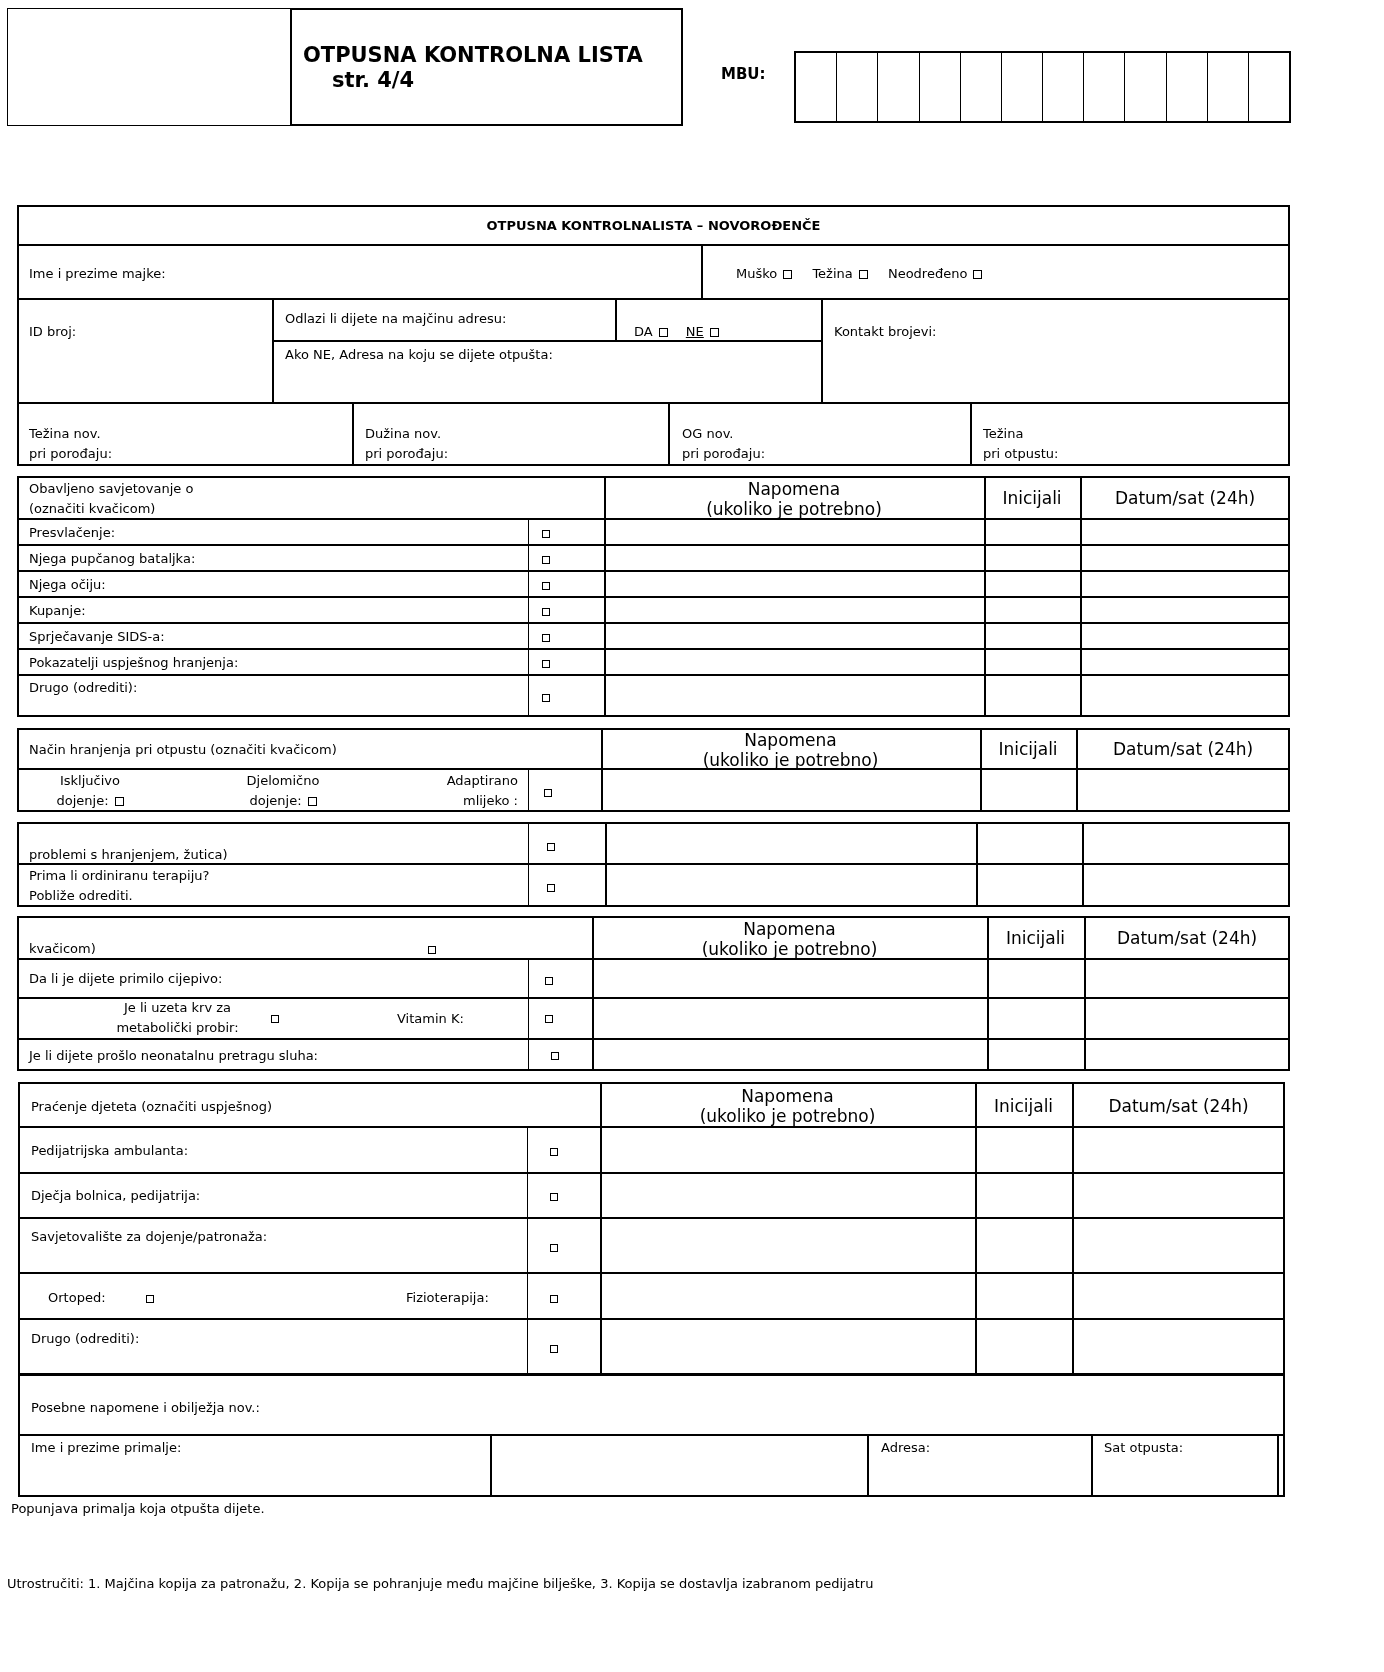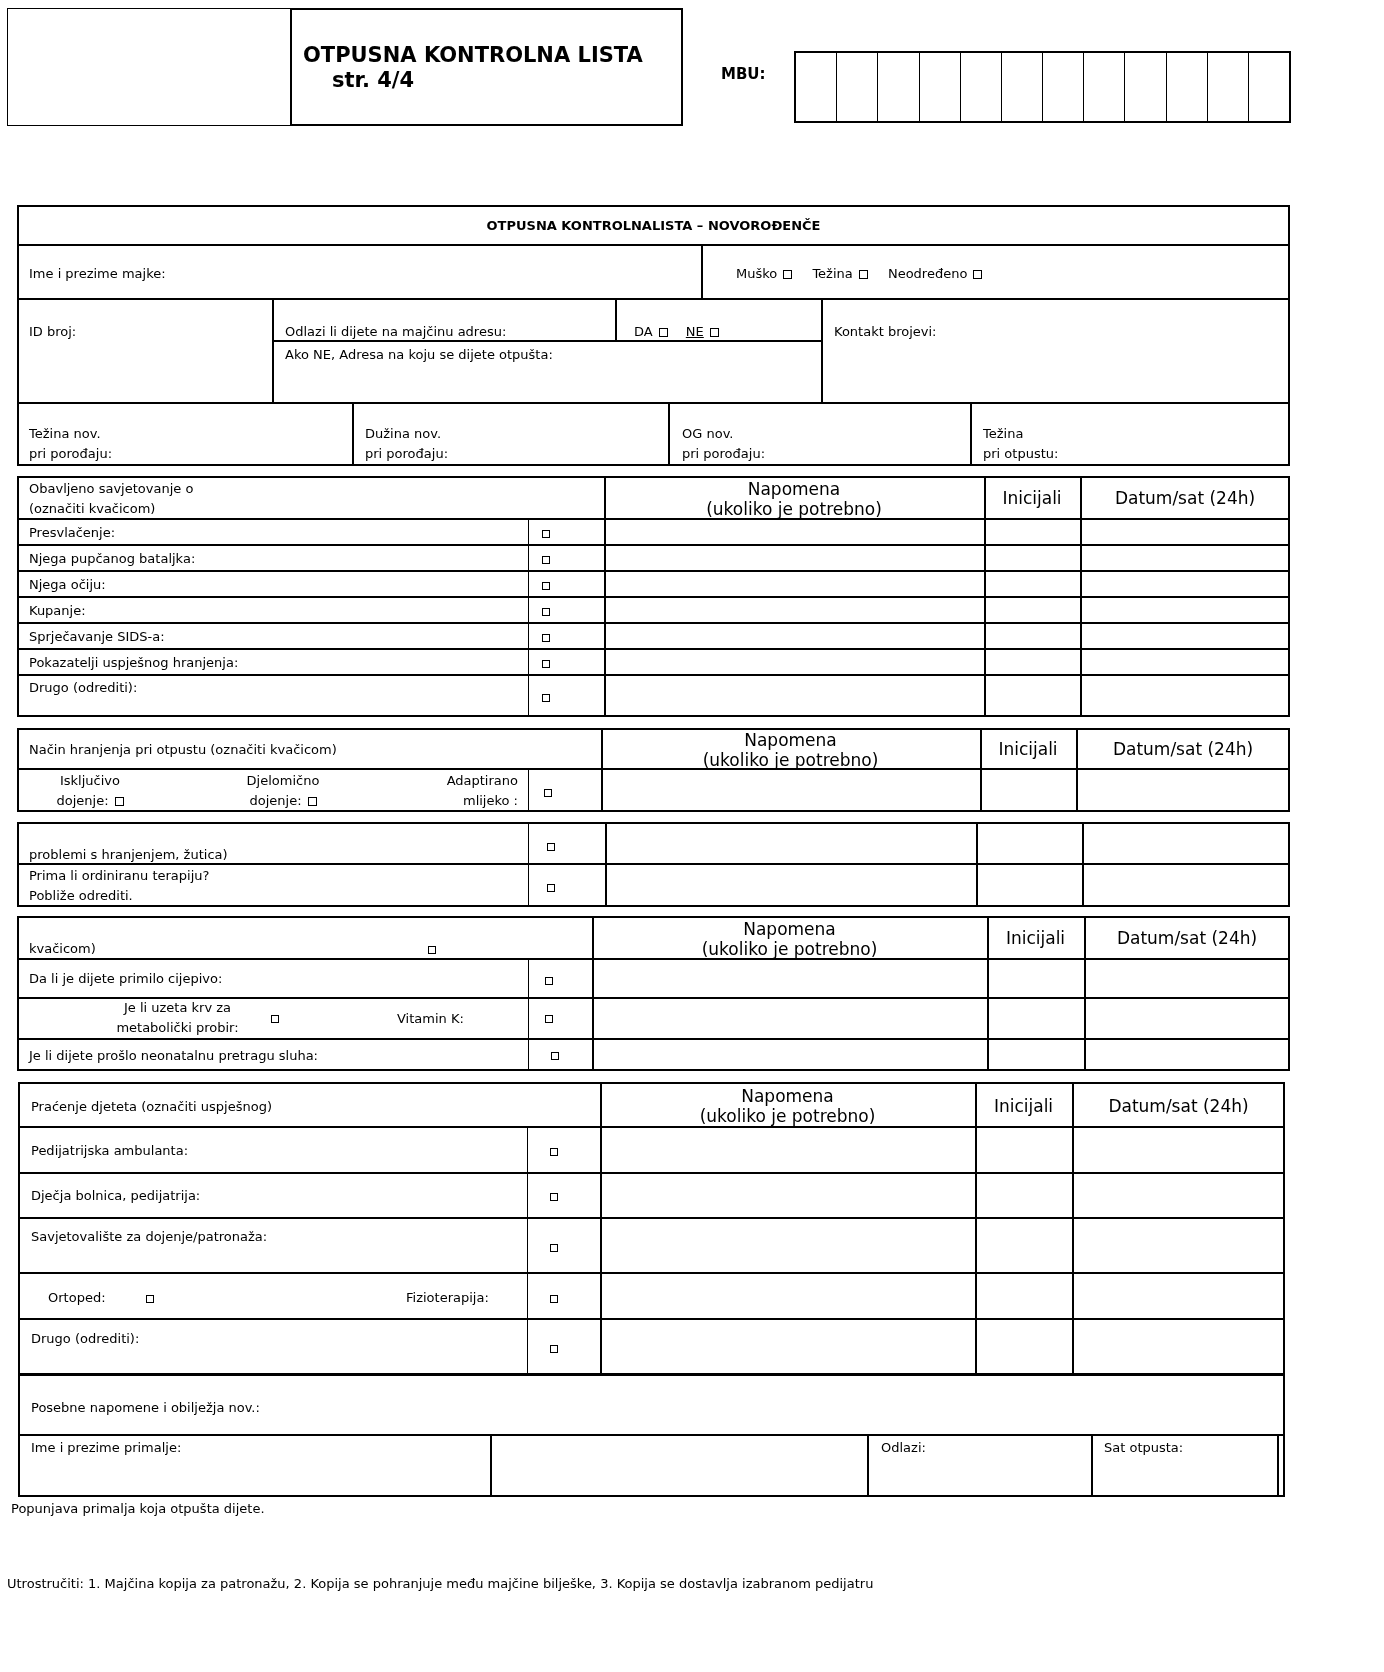--- a/index.html
+++ b/index.html
@@ -49,21 +49,21 @@
 <div class="t" style="left:736px;top:263px;">
   <span>Muško</span><span class="cb"></span>
   <span style="margin-left:16px;">Težina</span><span class="cb"></span>
   <span style="margin-left:16px;">Neodređeno</span><span class="cb"></span>
 </div>
 <div class="hl" style="left:17px;top:298px;width:1273px;"></div>
 
 <div class="t" style="left:29px;top:321px;">ID broj:</div>
 <div class="abs" style="left:25px;top:345px;width:240px;height:55px;"></div>
 <div class="vl" style="left:272px;top:298px;height:105px;"></div>
-<div class="t" style="left:285px;top:321px;text-align:right;">Odlazi li dijete na majčinu adresu:</div>
+<div class="t" style="left:285px;top:308px;text-align:right;">Odlazi li dijete na majčinu adresu:</div>
 <div class="vl" style="left:615px;top:298px;height:43px;"></div>
 <div class="t" style="left:634px;top:321px;">
   <span>DA</span><span class="cb"></span>
   <span style="margin-left:14px;text-decoration:underline;">NE</span><span class="cb"></span>
 </div>
 <div class="hl" style="left:272px;top:340px;width:550px;"></div>
 <div class="t" style="left:285px;top:344px;">Ako NE, Adresa na koju se dijete otpušta:</div>
 <div class="abs" style="left:280px;top:368px;width:535px;height:32px;"></div>
 <div class="vl" style="left:821px;top:298px;height:105px;"></div>
 <div class="t" style="left:834px;top:321px;">Kontakt brojevi:</div>
@@ -188,19 +188,19 @@
 <div class="box" style="left:18px;top:1374px;width:1267px;height:123px;"></div>
 <div class="t" style="left:31px;top:1397px;">Posebne napomene i obilježja nov.:</div>
 <div class="abs" style="left:340px;top:1380px;width:935px;height:50px;"></div>
 <div class="hl" style="left:18px;top:1434px;width:1267px;"></div>
 <div class="vl" style="left:490px;top:1434px;height:63px;"></div>
 <div class="vl" style="left:867px;top:1434px;height:63px;"></div>
 <div class="vl" style="left:1091px;top:1434px;height:63px;"></div>
 <div class="vl" style="left:1277px;top:1434px;height:63px;"></div>
 <div class="t" style="left:31px;top:1437px;">Ime i prezime primalje:</div>
 <div class="abs" style="left:495px;top:1440px;width:368px;height:52px;"></div>
-<div class="t" style="left:881px;top:1437px;">Odlazi:</div>
+<div class="t" style="left:881px;top:1437px;">Adresa:</div>
 <div class="abs" style="left:875px;top:1460px;width:210px;height:32px;"></div>
 <div class="t" style="left:1104px;top:1437px;">Sat otpusta:</div>
 <div class="abs" style="left:1098px;top:1460px;width:175px;height:32px;"></div>
 
 <div class="t" style="left:11px;top:1498px;">Popunjava primalja koja otpušta dijete.</div>
 <div class="t" style="left:7px;top:1573px;">Utrostručiti: 1. Majčina kopija za patronažu, 2. Kopija se pohranjuje među majčine bilješke, 3. Kopija se dostavlja izabranom pedijatru</div>
 
 </body></html>

